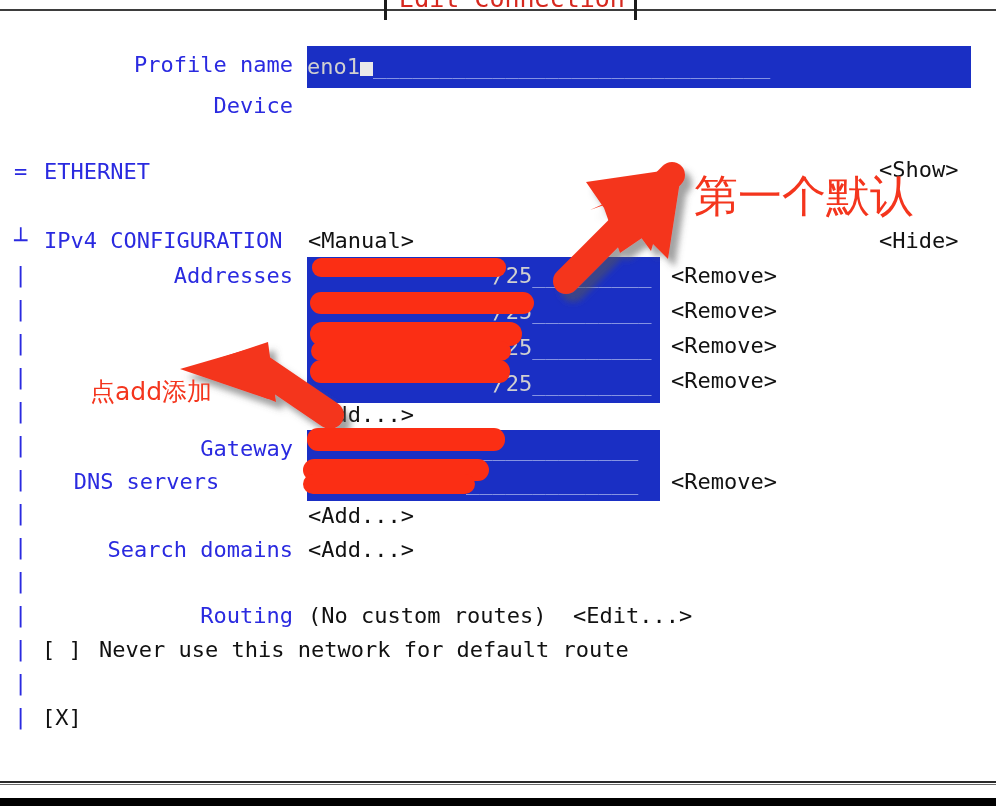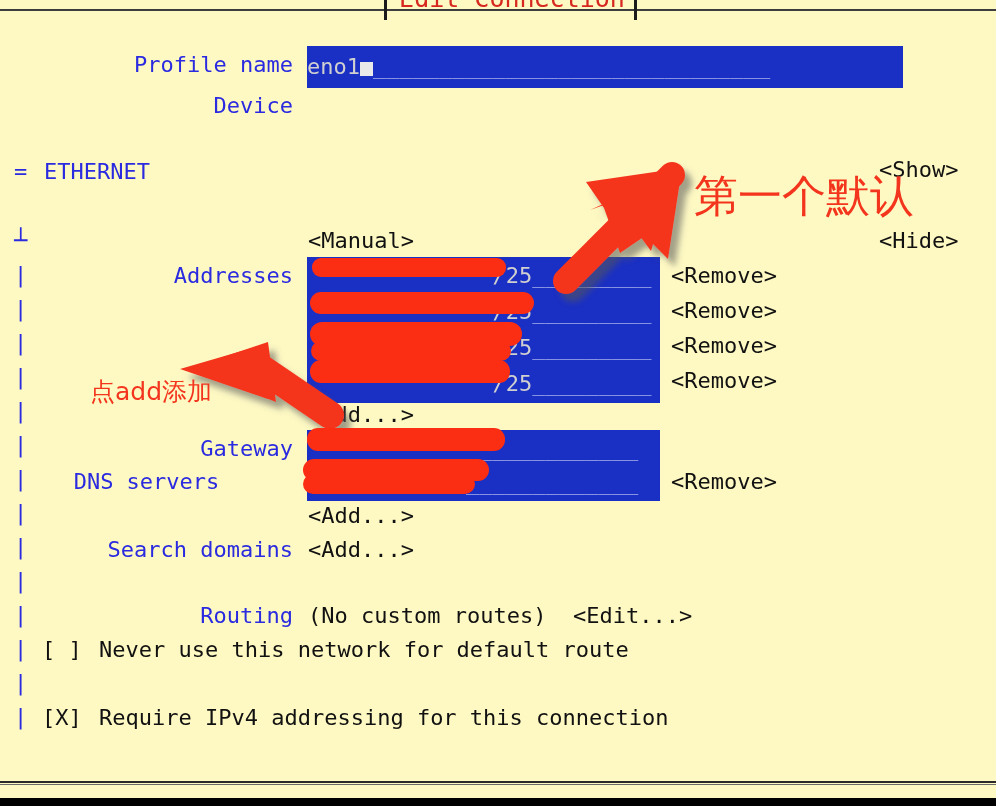--- a/index.html
+++ b/index.html
@@ -9,21 +9,21 @@
   }
   body {
     width: 996px;
     height: 806px;
     overflow: hidden;
   }
   #screen {
     position: relative;
     width: 996px;
     height: 806px;
-    background: #fef9c3;
+    background: #ffffff;
     font-family: "DejaVu Sans Mono", "Liberation Mono", monospace;
     font-size: 22px;
     line-height: 34px;
     color: #111111;
     overflow: hidden;
   }
 
   
   .frame-top-line {
     position: absolute;
@@ -130,29 +130,30 @@
 <body>
 
 <div id="screen">
 
   <div class="frame-top-line"></div>
   <div class="title-bracket-left"></div>
   <div class="title-bracket-right"></div>
   <div class="win-title">Edit Connection</div>
 
   <div class="lbl" style="left:0px; top:48px;">Profile name</div>
-  <div class="field" style="left:307px; top:46px; width:596px; height:38px; padding-top:4px;"><span class="val">eno1</span><span class="cursor-blk"></span><span class="dash">______________________________</span></div>
+  <div class="field" style="left:307px; top:46px; width:664px; height:38px; padding-top:4px;"><span class="val">eno1</span><span class="cursor-blk"></span><span class="dash">______________________________</span></div>
 
   <div class="lbl" style="left:0px; top:89px;">Device</div>
 
   <div class="gutter" style="top:155px;">=</div>
   <div class="blk blue-txt" style="left:44px; top:155px;">ETHERNET</div>
   <div class="blk" style="left:879px; top:153px;">&lt;Show&gt;</div>
 
   <div class="gutter" style="top:224px;">┴</div>
+  <div class="blk blue-txt" style="left:44px; top:224px;">IPv4 CONFIGURATION</div>
   <div class="blk" style="left:308px; top:224px;">&lt;Manual&gt;</div>
   <div class="blk" style="left:879px; top:224px;">&lt;Hide&gt;</div>
 
   <div class="gutter" style="top:258px;">|</div>
   <div class="gutter" style="top:292px;">|</div>
   <div class="gutter" style="top:326px;">|</div>
   <div class="gutter" style="top:360px;">|</div>
   <div class="gutter" style="top:394px;">|</div>
   <div class="gutter" style="top:428px;">|</div>
   <div class="gutter" style="top:462px;">|</div>
@@ -193,21 +194,20 @@
   <div class="blk" style="left:308px; top:533px;">&lt;Add...&gt;</div>
 
   <div class="lbl" style="left:0px; top:599px;">Routing</div>
   <div class="blk" style="left:308px; top:599px;">(No custom routes)</div>
   <div class="blk" style="left:573px; top:599px;">&lt;Edit...&gt;</div>
 
   <div class="blk" style="left:42px; top:633px;">[ ]</div>
   <div class="blk" style="left:99px; top:633px;">Never use this network for default route</div>
 
   <div class="blk" style="left:42px; top:701px;">[X]</div>
-  <div class="blk" style="left:99px; top:701px;">Require IPv4 addressing for this connection</div>
 
   <div class="frame-bottom-line"></div>
   <div class="frame-bottom-line2"></div>
   <div class="bottom-black"></div>
 
   <svg id="anno-svg" viewBox="0 0 996 806">
     <defs>
       <filter id="anno-shadow" x="-30%" y="-30%" width="180%" height="180%">
         <feDropShadow dx="7" dy="8" stdDeviation="3" flood-color="#555555" flood-opacity="0.55"></feDropShadow>
       </filter>

